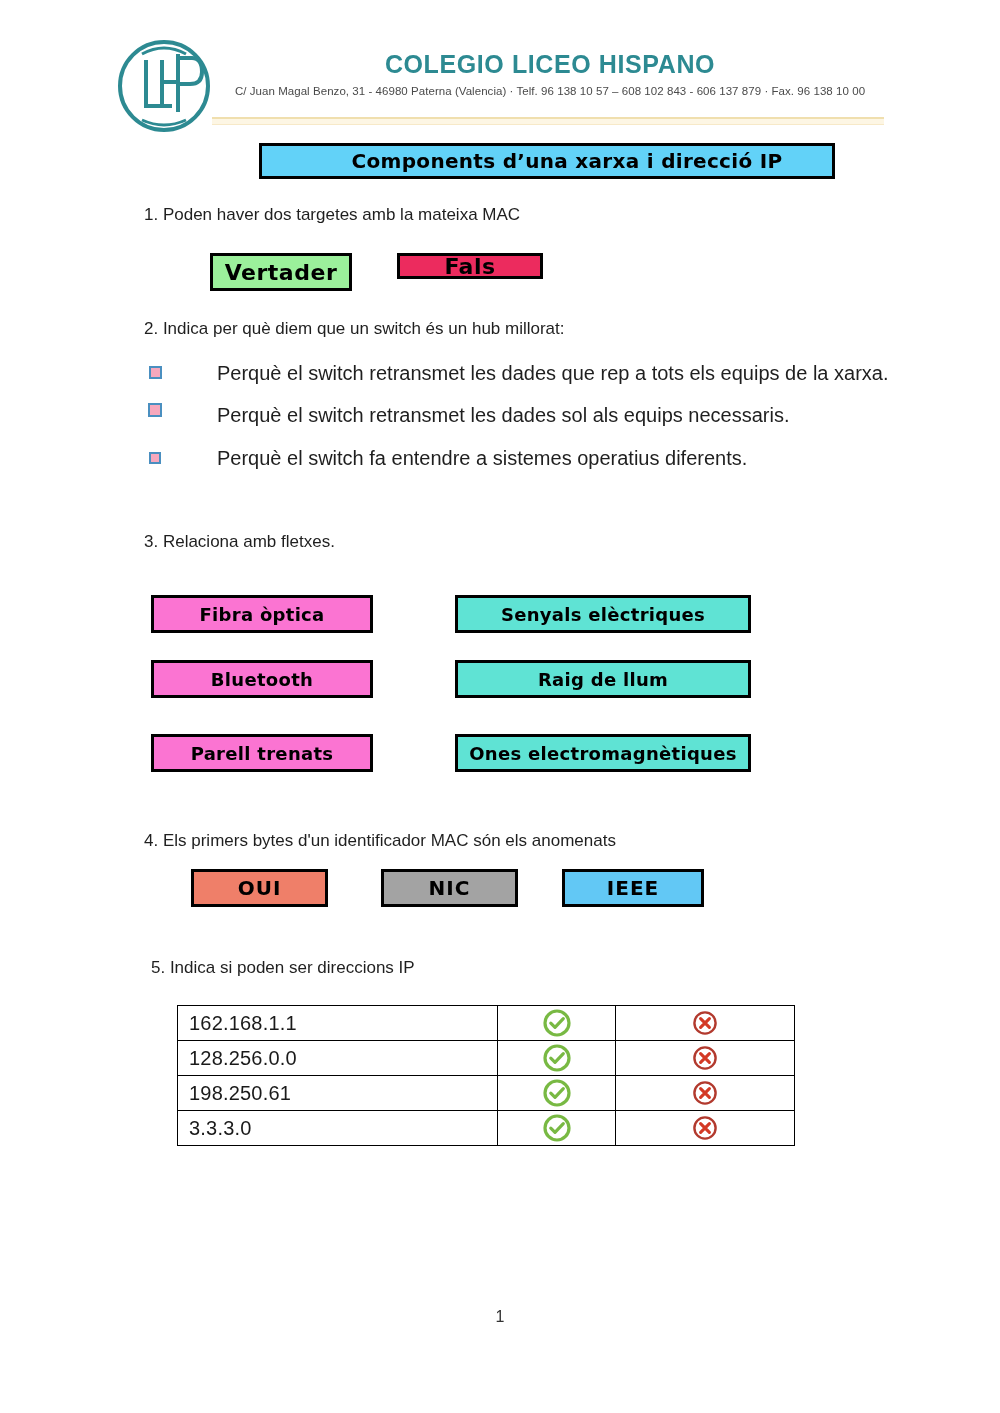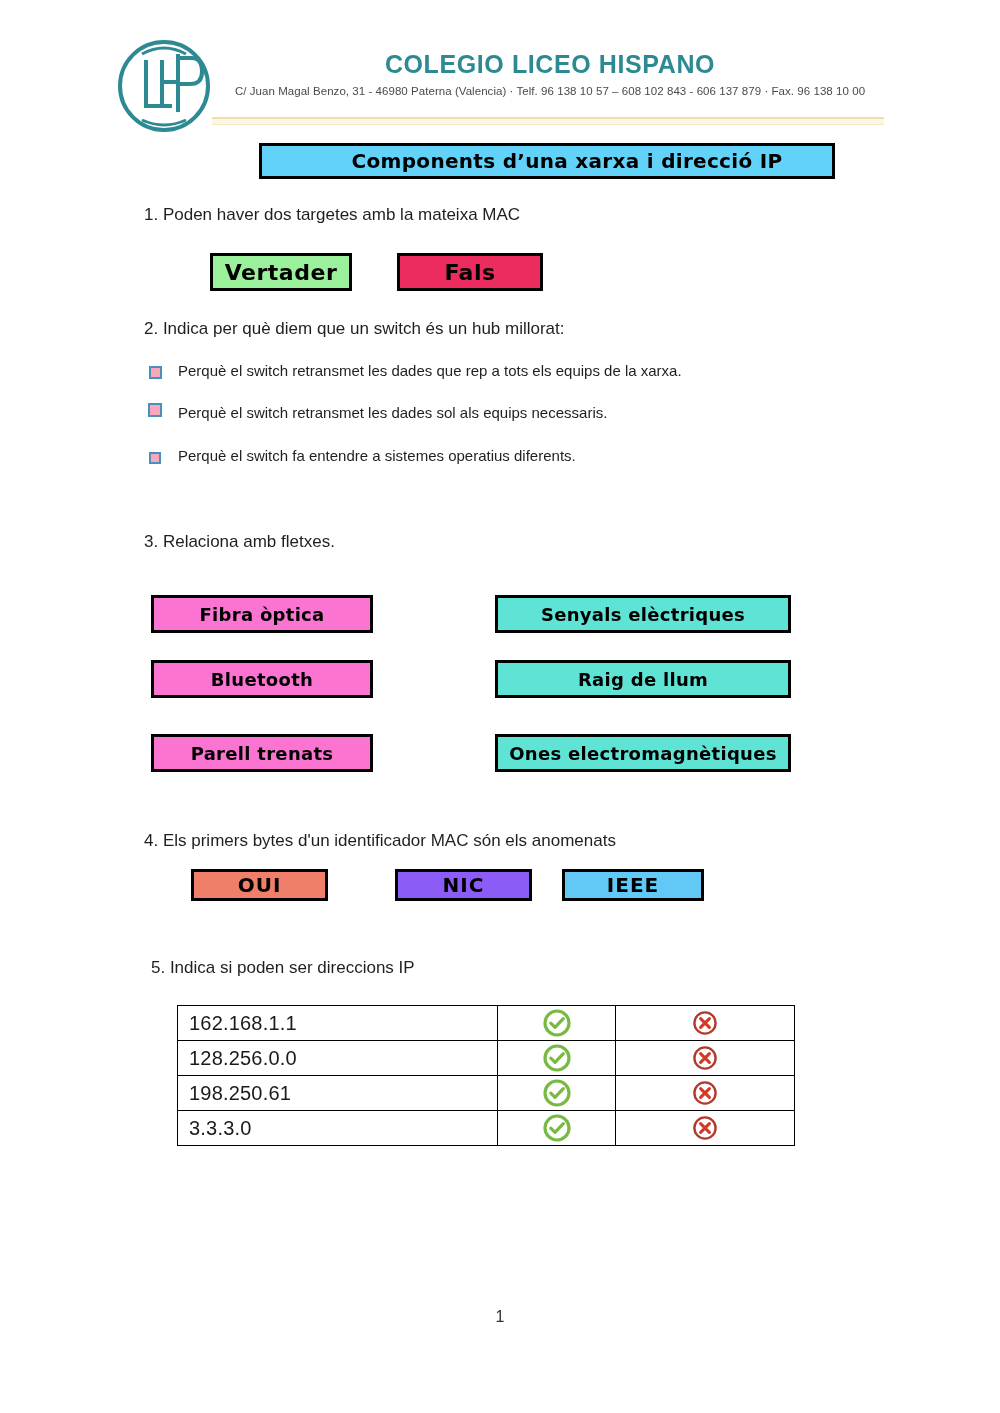--- a/index.html
+++ b/index.html
@@ -113,45 +113,46 @@
   .fancybox span {
     font-family: "DejaVu Sans", sans-serif;
     font-weight: bold;
     color: #000;
     white-space: nowrap;
   }
 
   
   #box-vertader { left: 210px; top: 253px; width: 142px; height: 38px; background: #9bf09b; }
   #box-vertader span { font-size: 22px; letter-spacing: 0.5px; }
-  #box-fals { left: 397px; top: 253px; width: 146px; height: 38px; background: #ec2b5e; }
+  #box-fals { left: 397px; top: 253px; width: 146px; height: 26px; background: #ec2b5e; }
   #box-fals span { font-size: 22px; letter-spacing: 0.5px; }
 
   
   .opt-checkbox {
     position: absolute;
     width: 13px; height: 13px;
     box-sizing: border-box;
     border: 2px solid #4a8fc0;
     background: #f7a8bd;
   }
   .opt-label {
     position: absolute;
-    font-size: 15px;
+    font-size: 20px;
     color: #1f1f1f;
     white-space: nowrap;
+    margin-left: 39px;
   }
 
   
   .match-left  { width: 222px; height: 38px; background: #fb74d2; }
-  .match-right { width: 296px; height: 38px; background: #5fe3d4; margin-left: 40px; }
+  .match-right { width: 296px; height: 38px; background: #5fe3d4; }
   .match-left span, .match-right span { font-size: 18px; letter-spacing: 0.3px; }
 
   
-  .term-box { height: 32px; }
+  .term-box { height: 38px; }
   .term-box span { font-size: 20px; letter-spacing: 1px; }
 
   
   #ip-table {
     position: absolute;
     left: 177px; top: 1005px;
     width: 617px;
     border-collapse: collapse;
     table-layout: fixed;
   }
@@ -254,21 +255,21 @@
 </div>
 <div class="fancybox match-right" style="left:455px; top:734px;">
   <span>Ones electromagnètiques</span>
 </div>
 
 <div class="qtext" style="left:144px; top:831px;">4. Els primers bytes d'un identificador MAC són els anomenats</div>
 
 <div class="fancybox term-box" style="left:191px; top:869px; width:137px; background:#ef7f69;">
   <span>OUI</span>
 </div>
-<div class="fancybox term-box" style="left:395px; top:869px; width:137px; background:#8b5cf6;">
+<div class="fancybox term-box" style="left:381px; top:869px; width:137px; background:#a3a3a3;">
   <span>NIC</span>
 </div>
 <div class="fancybox term-box" style="left:562px; top:869px; width:142px; background:#62c8f5;">
   <span>IEEE</span>
 </div>
 
 <div class="qtext" style="left:151px; top:958px;">5. Indica si poden ser direccions IP</div>
 
 <table id="ip-table">
   <colgroup>

